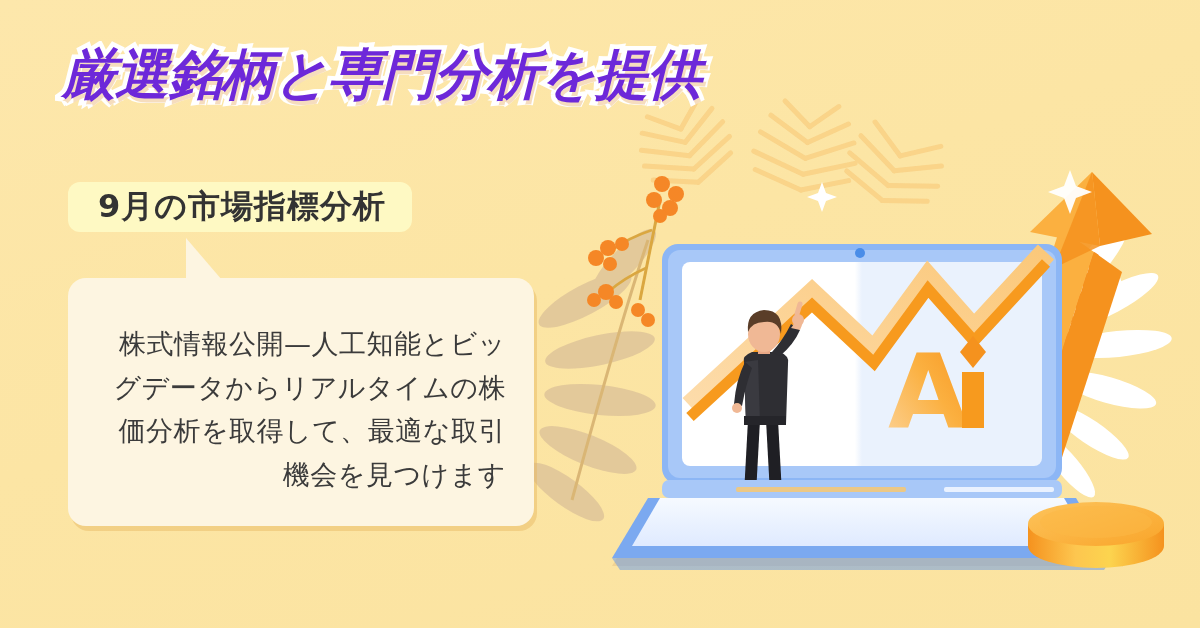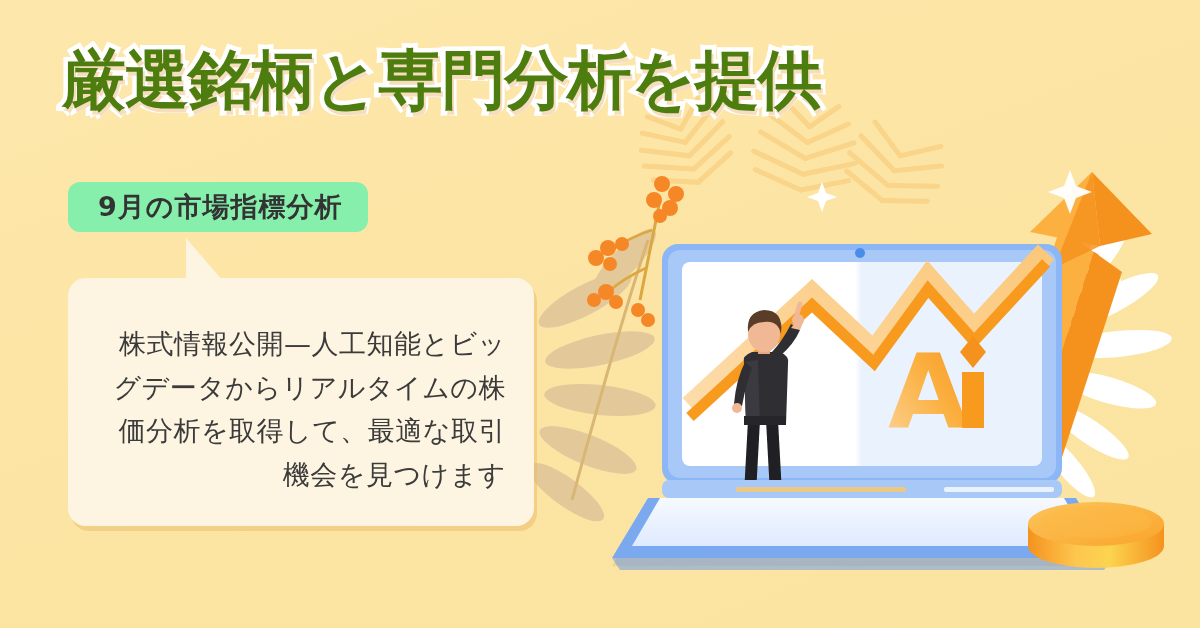--- a/index.html
+++ b/index.html
@@ -20,44 +20,45 @@
     inset: 0;
     background: linear-gradient(160deg, #fde7ab 0%, #fce5a4 45%, #fbe3a0 100%);
   }
   #deco-svg { position: absolute; left: 0; top: 0; width: 1200px; height: 628px; }
 
   
   #headline {
     position: absolute;
     left: 62px;
     top: 48px;
-    font-size: 64px;
+    font-size: 54px;
     line-height: 1;
     font-weight: 700;
     letter-spacing: -1px;
-    color: #4d7c0f;
+    color: #6d28d9;
     -webkit-text-stroke: 9px #ffffff;
     paint-order: stroke fill;
     white-space: nowrap;
     text-shadow: 2px 4px 0 rgba(226,143,40,0.30);
+    font-style: italic;
   }
 
   
   #badge {
     position: absolute;
     left: 68px;
     top: 182px;
     height: 50px;
     padding: 0 26px 0 30px;
     display: flex;
     align-items: center;
-    background: #86efac;
+    background: #fef9c3;
     border-radius: 12px;
     color: #333333;
-    font-size: 27px;
+    font-size: 32px;
     font-weight: 700;
     letter-spacing: 1px;
     white-space: nowrap;
   }
 
   
   #bubble {
     position: absolute;
     left: 68px;
     top: 278px;

